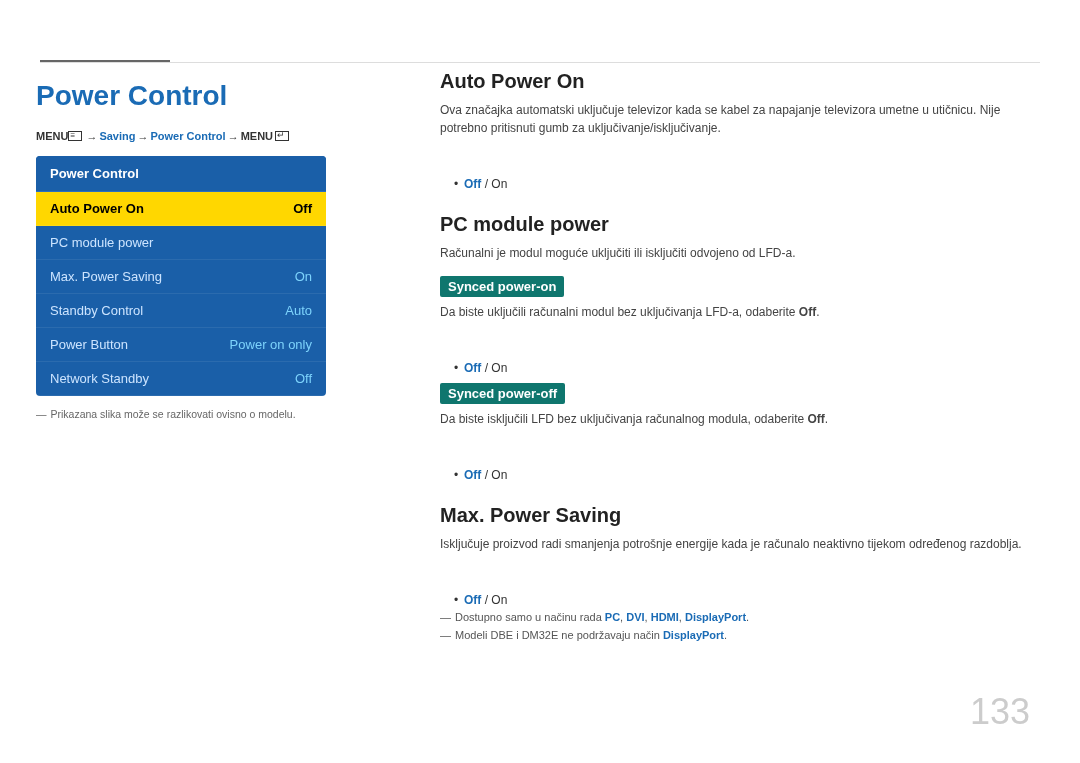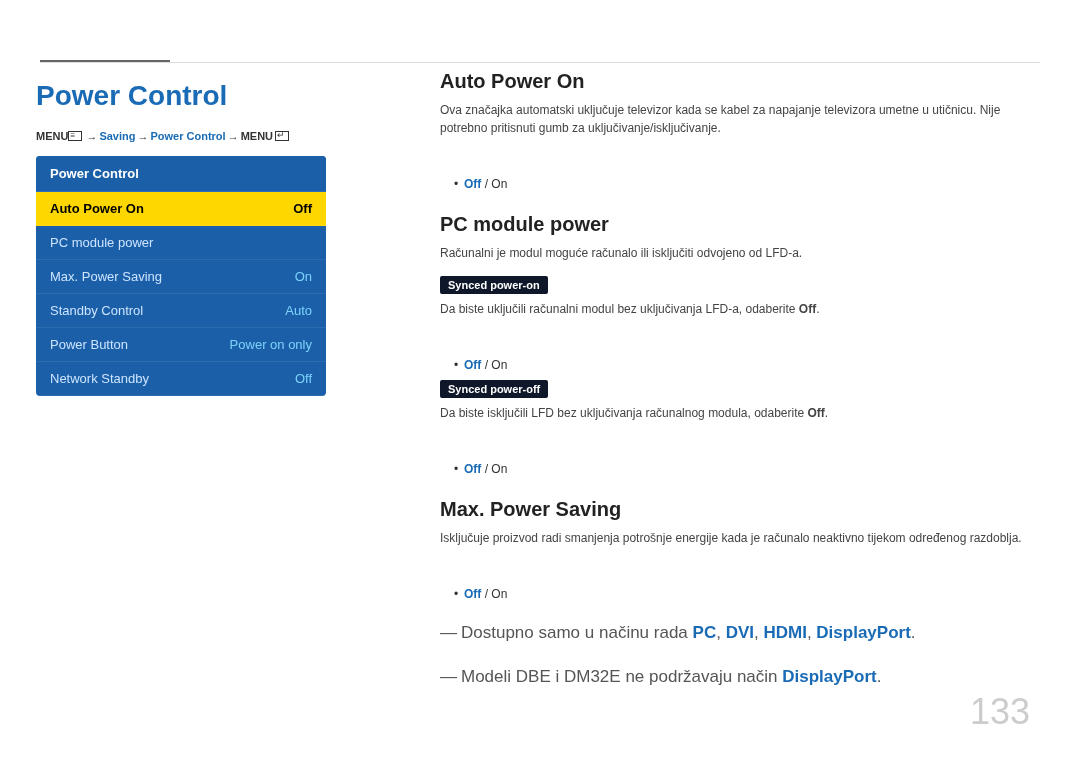--- a/index.html
+++ b/index.html
@@ -170,37 +170,37 @@
       position: absolute;
       left: 0;
     }
     .bullet-list .highlight {
       color: #1a6bb5;
       font-weight: bold;
     }
 
     .subsection-title {
       display: inline-block;
-      background: #0f172a;
+      background: #0f766e;
       color: #fff;
-      font-size: 11px;
+      font-size: 13px;
       font-weight: bold;
       padding: 3px 8px;
       margin-bottom: 6px;
       margin-top: 8px;
       border-radius: 2px;
     }
 
     .note-line {
-      font-size: 17px;
+      font-size: 11px;
       color: #555;
       display: flex;
       align-items: center;
       gap: 4px;
-      margin-top: 20px;
+      margin-top: 3px;
       line-height: 1.4;
     }
     .note-line::before {
       content: '—';
     }
     .note-line .link-text {
       color: #1a6bb5;
       font-weight: bold;
     }
 
@@ -275,32 +275,35 @@
           <span>Power Button</span>
           <span class="nav-value">Power on only</span>
         </div>
         <div class="nav-item">
           <span>Network Standby</span>
           <span class="nav-value">Off</span>
         </div>
       </div>
   </div>
 
+  <div class="footnote">
+    <span>Prikazana slika može se razlikovati ovisno o modelu.</span>
+  </div>
 </div>
 
 <div class="right-panel">
   <div id="sections-container">
       <div class="section">
         <h2 class="section-title">Auto Power On</h2>
         <p class="section-desc">Ova značajka automatski uključuje televizor kada se kabel za napajanje televizora umetne u utičnicu. Nije potrebno pritisnuti gumb za uključivanje/isključivanje.</p>
         <ul class="bullet-list">
           <li><strong class="highlight">Off</strong> / On</li>
         </ul>
       </div>
-      <div class="section"><h2 class="section-title">PC module power</h2><p class="section-desc">Računalni je modul moguće računalo ili isključiti odvojeno od LFD-a.</p><div class="subsection-title">Synced power-on</div><p class="section-desc">Da biste uključili računalni modul bez uključivanja LFD-a, odaberite <strong class="highlight">Off</strong>.</p><ul class="bullet-list">
+      <div class="section"><h2 class="section-title">PC module power</h2><p class="section-desc">Računalni je modul moguće uključiti ili isključiti odvojeno od LFD-a.</p><div class="subsection-title">Synced power-on</div><p class="section-desc">Da biste uključili računalni modul bez uključivanja LFD-a, odaberite <strong class="highlight">Off</strong>.</p><ul class="bullet-list">
           <li><strong class="highlight">Off</strong> / On</li>
         </ul><div class="subsection-title">Synced power-off</div><p class="section-desc">Da biste isključili LFD bez uključivanja računalnog modula, odaberite <strong class="highlight">Off</strong>.</p><ul class="bullet-list">
           <li><strong class="highlight">Off</strong> / On</li>
         </ul></div>
       <div class="section">
         <h2 class="section-title">Max. Power Saving</h2>
         <p class="section-desc">Isključuje proizvod radi smanjenja potrošnje energije kada je računalo neaktivno tijekom određenog razdoblja.</p>
         <ul class="bullet-list">
           <li><strong class="highlight">Off</strong> / On</li>
         </ul>

